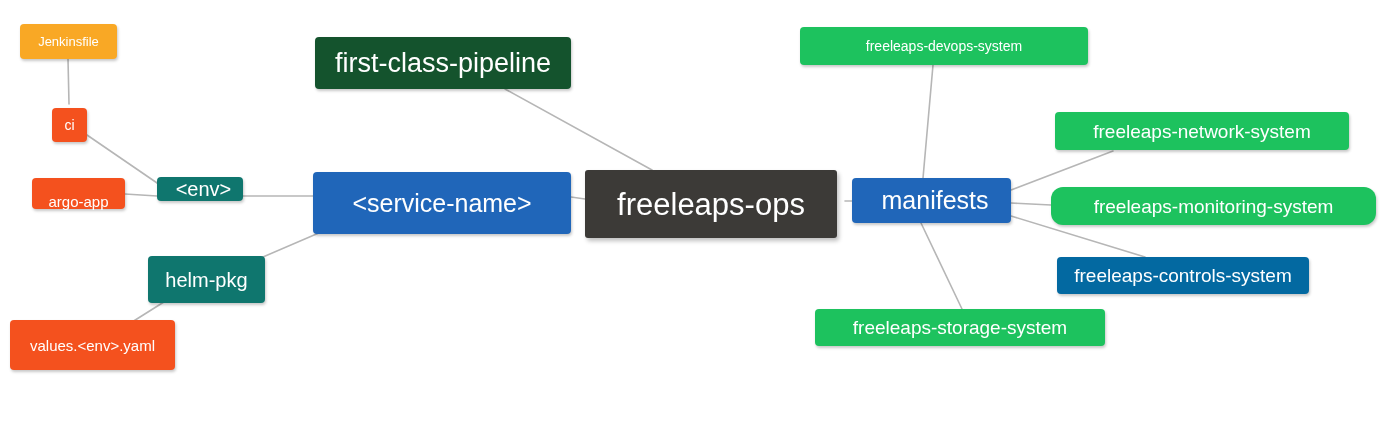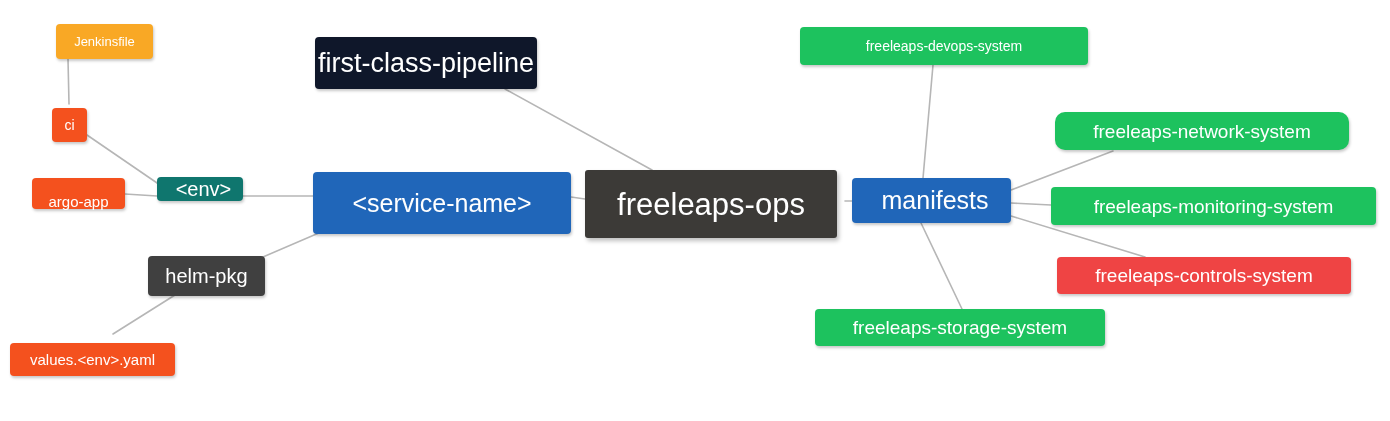--- a/index.html
+++ b/index.html
@@ -62,59 +62,59 @@
       <line x1="505" y1="89" x2="652" y2="170" stroke="#b6b6b6" stroke-width="1.6" stroke-linecap="round"></line>
       <line x1="571" y1="197" x2="585" y2="199" stroke="#b6b6b6" stroke-width="1.6" stroke-linecap="round"></line>
       <line x1="845" y1="201" x2="852" y2="201" stroke="#b6b6b6" stroke-width="1.6" stroke-linecap="round"></line>
       <line x1="923" y1="178" x2="933" y2="65" stroke="#b6b6b6" stroke-width="1.6" stroke-linecap="round"></line>
       <line x1="1011" y1="190" x2="1113" y2="151" stroke="#b6b6b6" stroke-width="1.6" stroke-linecap="round"></line>
       <line x1="1011" y1="203" x2="1051" y2="205" stroke="#b6b6b6" stroke-width="1.6" stroke-linecap="round"></line>
       <line x1="1011" y1="216" x2="1145" y2="257" stroke="#b6b6b6" stroke-width="1.6" stroke-linecap="round"></line>
       <line x1="921" y1="223" x2="962" y2="309" stroke="#b6b6b6" stroke-width="1.6" stroke-linecap="round"></line>
     </svg>
   <div id="node-layer">
-      <div class="node" style="left: 20px; top: 24px; width: 97px; height: 35px; font-size: 13px; background: rgb(249, 168, 37); margin-left: 36px;">
+      <div class="node" style="left: 20px; top: 24px; width: 97px; height: 35px; font-size: 13px; background: rgb(249, 168, 37);">
         <span>Jenkinsfile</span>
       </div>
       <div class="node" style="left: 52px; top: 108px; width: 35px; height: 34px; font-size: 14px; background: rgb(244, 81, 30);">
         <span>ci</span>
       </div>
       <div class="node" style="left: 32px; top: 178px; width: 93px; height: 31px; font-size: 15px; background: rgb(244, 81, 30); align-items: flex-end;">
         <span>argo-app</span>
       </div>
       <div class="node" style="left: 157px; top: 177px; width: 86px; height: 24px; font-size: 20px; background: #0f766e; padding-left: 16px;">
         <span>&lt;env&gt;</span>
       </div>
-      <div class="node" style="left: 148px; top: 256px; width: 117px; height: 40px; font-size: 20px; background: #404040;">
+      <div class="node" style="left: 148px; top: 256px; width: 117px; height: 47px; font-size: 20px; background: #0f766e;">
         <span>helm-pkg</span>
       </div>
-      <div class="node" style="left: 10px; top: 343px; width: 165px; height: 33px; font-size: 15px; background: rgb(244, 81, 30);">
+      <div class="node" style="left: 10px; top: 320px; width: 165px; height: 50px; font-size: 15px; background: rgb(244, 81, 30);">
         <span>values.&lt;env&gt;.yaml</span>
       </div>
-      <div class="node" style="left: 315px; top: 37px; width: 222px; height: 52px; font-size: 27px; background: #0f172a; text-align: right;">
+      <div class="node" style="left: 315px; top: 37px; width: 256px; height: 52px; font-size: 27px; background: #14532d; text-align: right;">
         <span>first-class-pipeline</span>
       </div>
       <div class="node" style="left: 313px; top: 172px; width: 258px; height: 62px; font-size: 25px; background: rgb(32, 102, 185);">
         <span>&lt;service-name&gt;</span>
       </div>
       <div class="node n-root" style="left: 585px; top: 170px; width: 252px; height: 68px; font-size: 31px; background: rgb(60, 58, 55);">
         <span>freeleaps-ops</span>
       </div>
       <div class="node" style="left: 852px; top: 178px; width: 159px; height: 45px; font-size: 25px; background: rgb(32, 102, 185); padding-left: 16px;">
         <span>manifests</span>
       </div>
       <div class="node" style="left: 800px; top: 27px; width: 288px; height: 38px; font-size: 14px; background: rgb(29, 194, 94);">
         <span>freeleaps-devops-system</span>
       </div>
-      <div class="node" style="left: 1055px; top: 112px; width: 294px; height: 38px; font-size: 19px; background: rgb(29, 194, 94); border-radius: 10px;">
+      <div class="node" style="left: 1055px; top: 112px; width: 294px; height: 38px; font-size: 19px; background: rgb(29, 194, 94);">
         <span>freeleaps-network-system</span>
       </div>
-      <div class="node" style="left: 1051px; top: 187px; width: 325px; height: 38px; font-size: 19px; background: rgb(29, 194, 94);">
+      <div class="node" style="left: 1051px; top: 187px; width: 325px; height: 38px; font-size: 19px; background: rgb(29, 194, 94); border-radius: 12px;">
         <span>freeleaps-monitoring-system</span>
       </div>
-      <div class="node" style="left: 1057px; top: 257px; width: 294px; height: 37px; font-size: 19px; background: #ef4444;">
+      <div class="node" style="left: 1057px; top: 257px; width: 252px; height: 37px; font-size: 19px; background: #0369a1;">
         <span>freeleaps-controls-system</span>
       </div>
       <div class="node" style="left: 815px; top: 309px; width: 290px; height: 37px; font-size: 19px; background: rgb(29, 194, 94); justify-content: center;">
         <span>freeleaps-storage-system</span>
       </div>
     </div>
 </div>
 
 </body></html>

